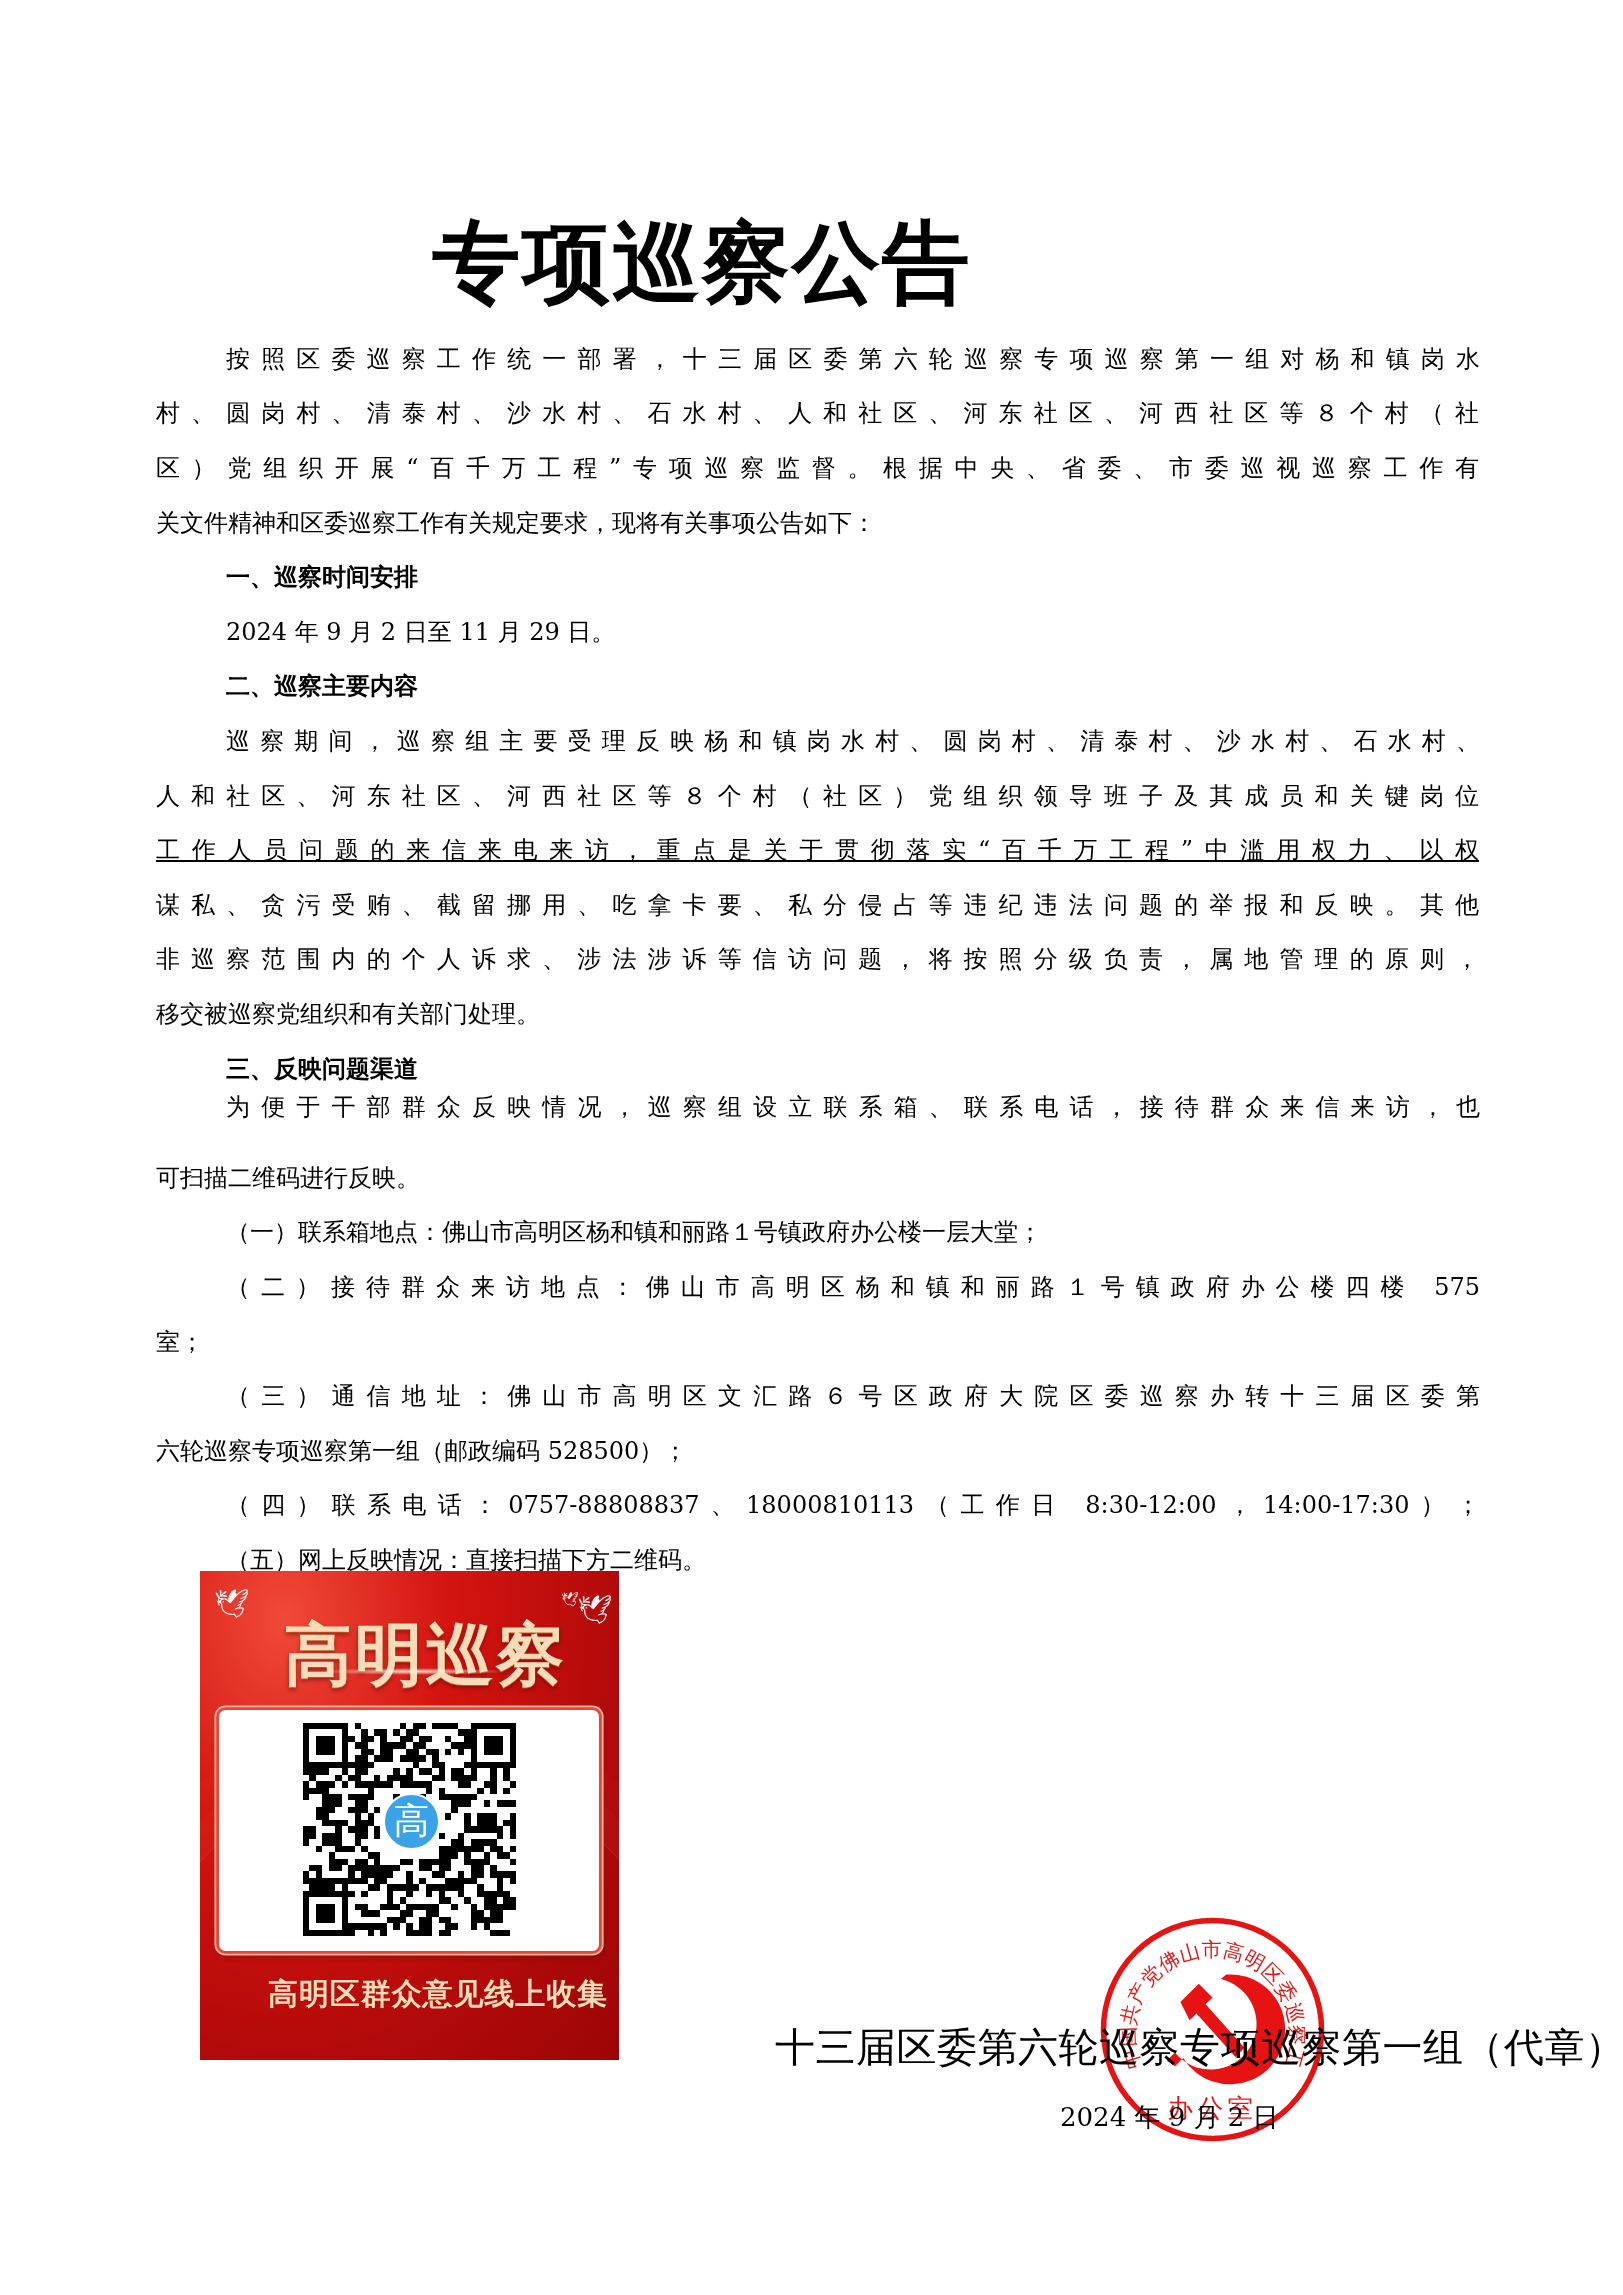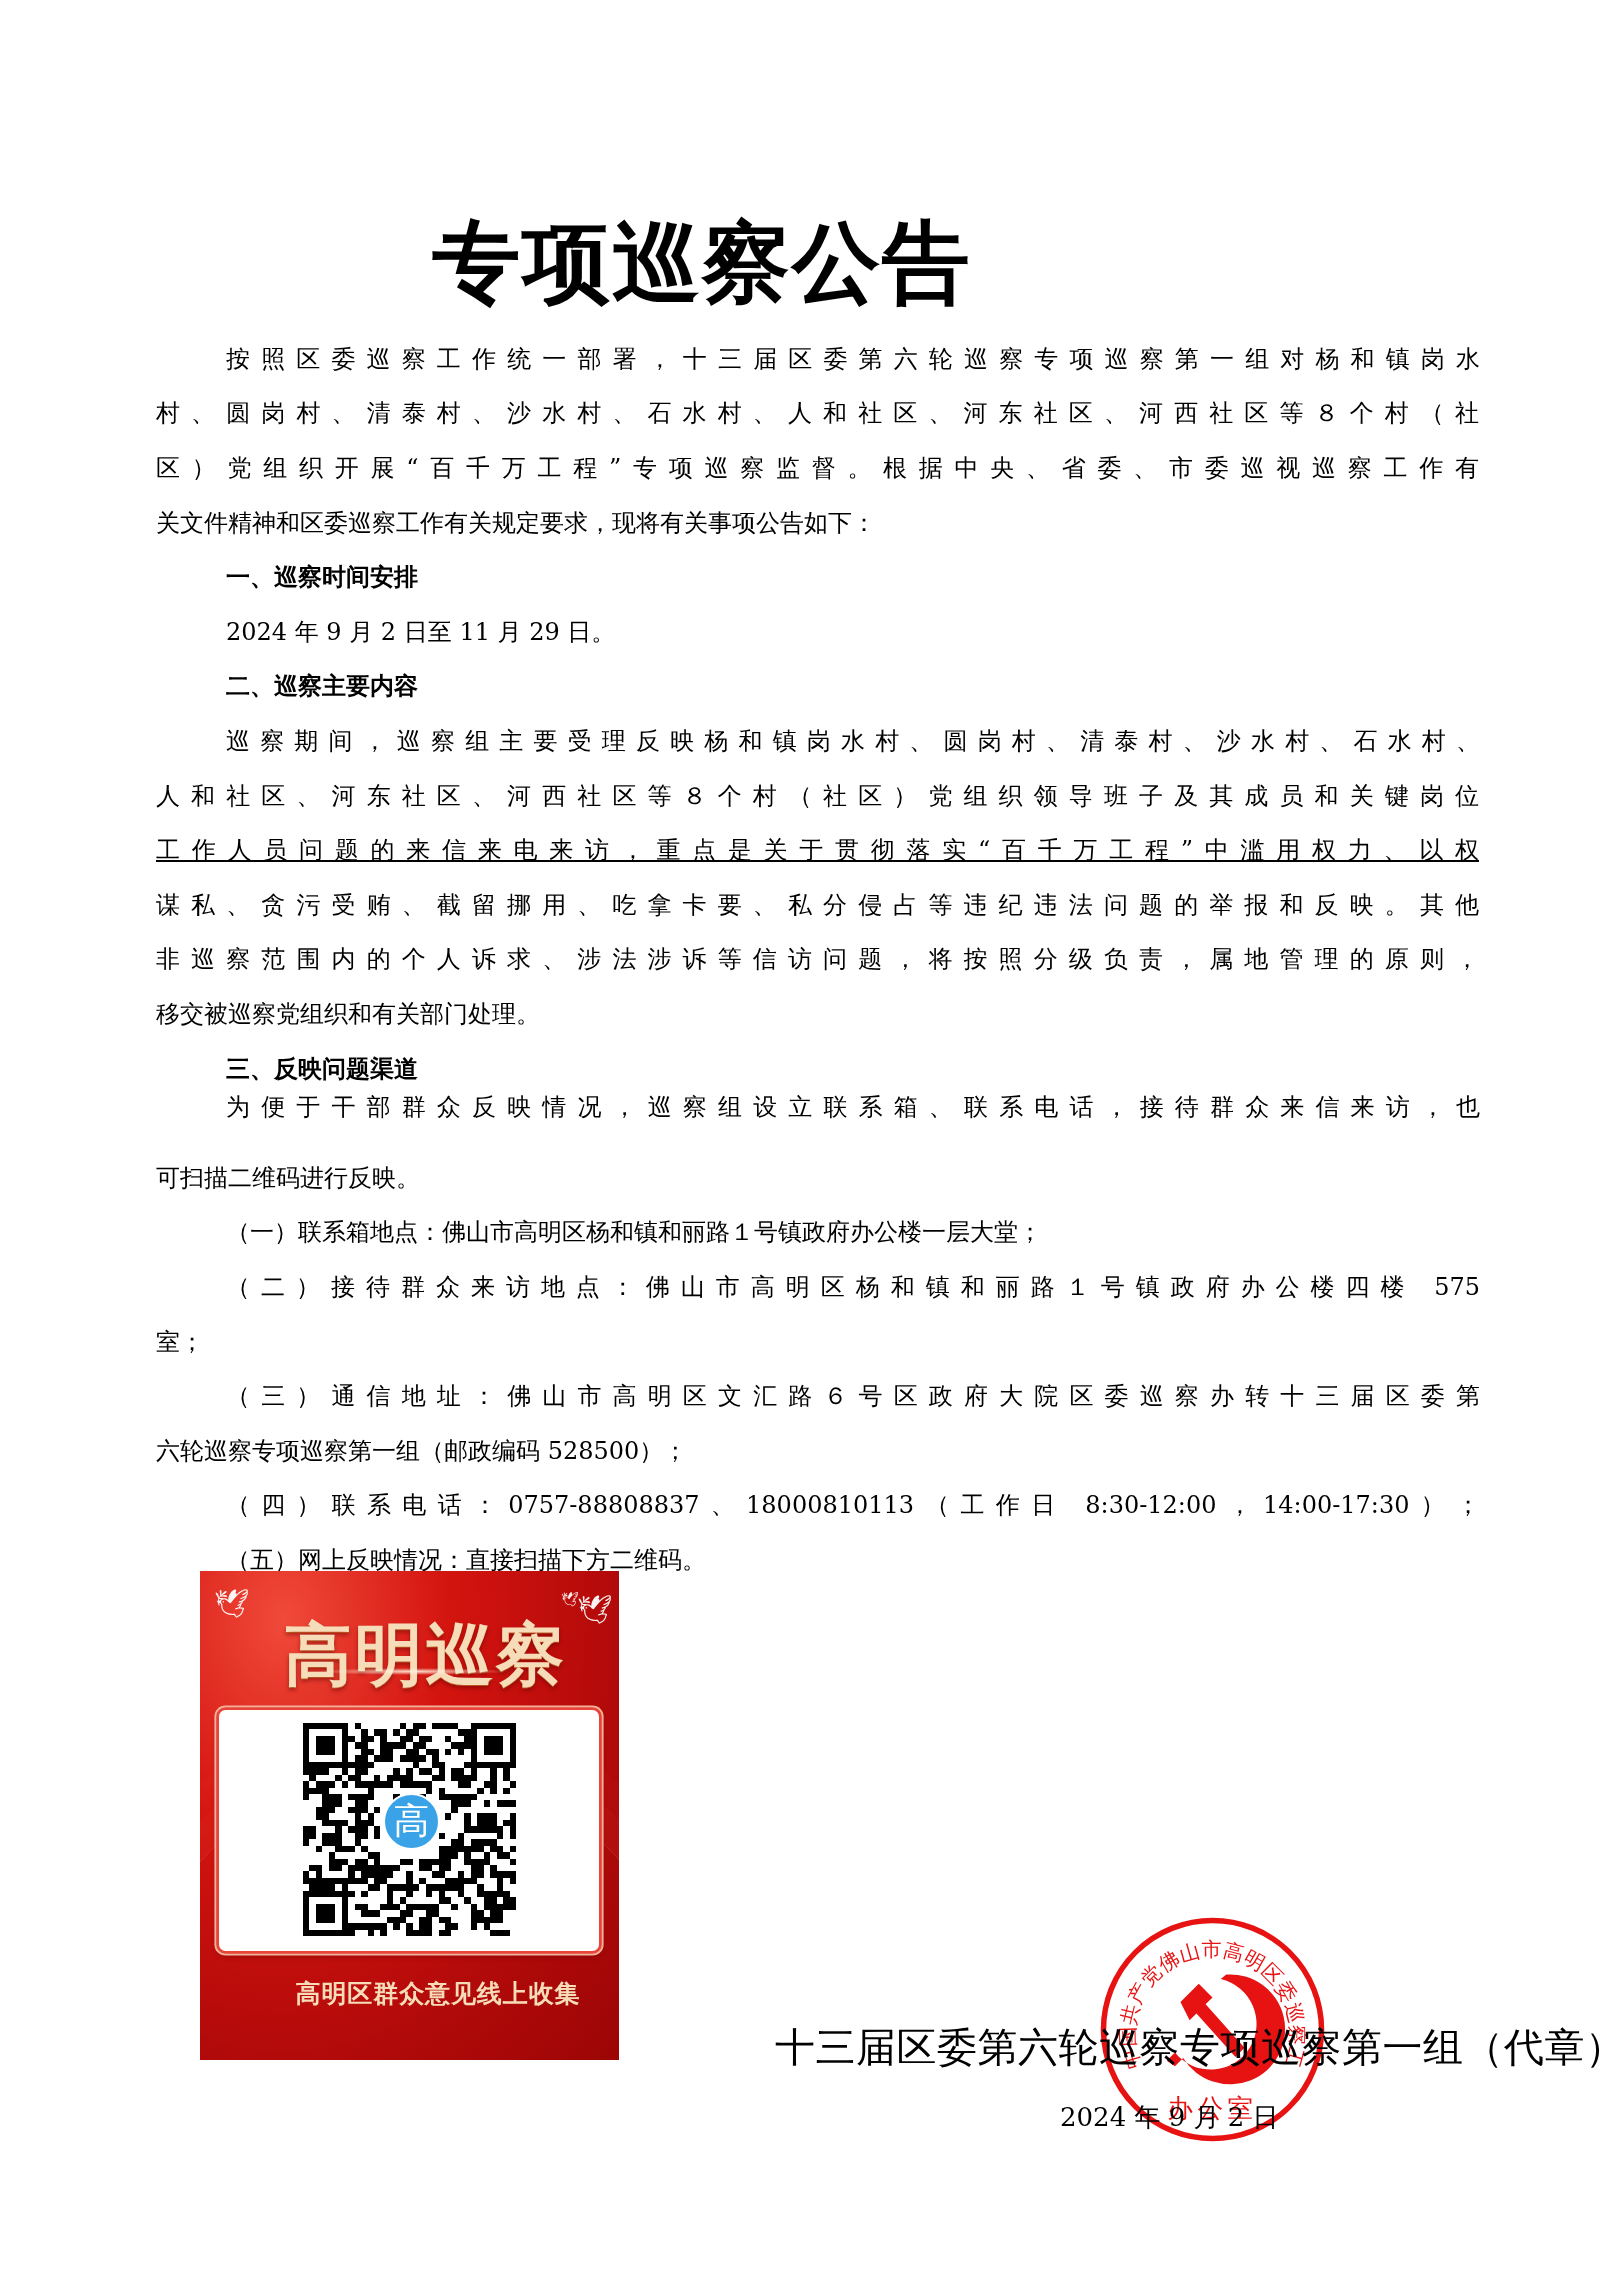--- a/index.html
+++ b/index.html
@@ -31,21 +31,21 @@
                    background: radial-gradient(ellipse, rgba(255,240,220,.9), rgba(255,120,60,0) 70%); }
   .qr-white { position: absolute; left: 18.5px; top: 139px; width: 380px; height: 241px;
               background: #fff; border-radius: 6.5px;
               box-shadow: 0 0 0 2.8px #e8453a, 0 0 0 4.6px #f3b39a, 0 3.7px 7.4px rgba(60,0,0,.45); }
   .qr-code { position: absolute; left: 51px; top: 152px; width: 317px; height: 213px; }
   .qr-logo { position: absolute; left: 183px; top: 222px; width: 53px; height: 53px; border-radius: 50%;
              background: #3aa3e8; border: 2.8px solid #fff; color: #fff; text-align: center;
              font-size: 36px; line-height: 52px; font-family: "DejaVu Serif", serif; }
   .qr-caption { position: absolute; left: 0; width: 476px; top: 407px; text-align: center;
                 font-family: "DejaVu Serif", "Liberation Serif", serif; font-weight: bold;
-                font-size: 25px; line-height: 32px; color: #f6dcb8; letter-spacing: 0.9px; }
+                font-size: 30px; line-height: 32px; color: #f6dcb8; letter-spacing: 0.9px; }
   
   .signature { position: absolute; left: 775px; top: 2020px; height: 55px; line-height: 55px;
                font-size: 40px; white-space: nowrap; letter-spacing: 0.5px; }
   .sign-date { position: absolute; left: 1060px; top: 2090px; height: 55px; line-height: 55px;
                font-size: 26px; white-space: nowrap; }
   .stamp { position: absolute; left: 1098px; top: 1915px; width: 229px; height: 229px; opacity: .92; }
 </style>
 </head>
 <body>
 

